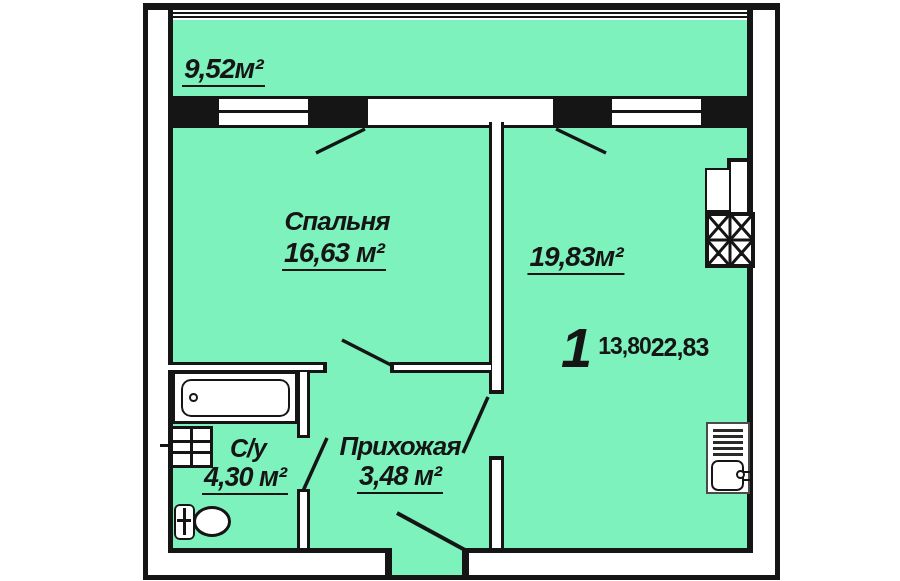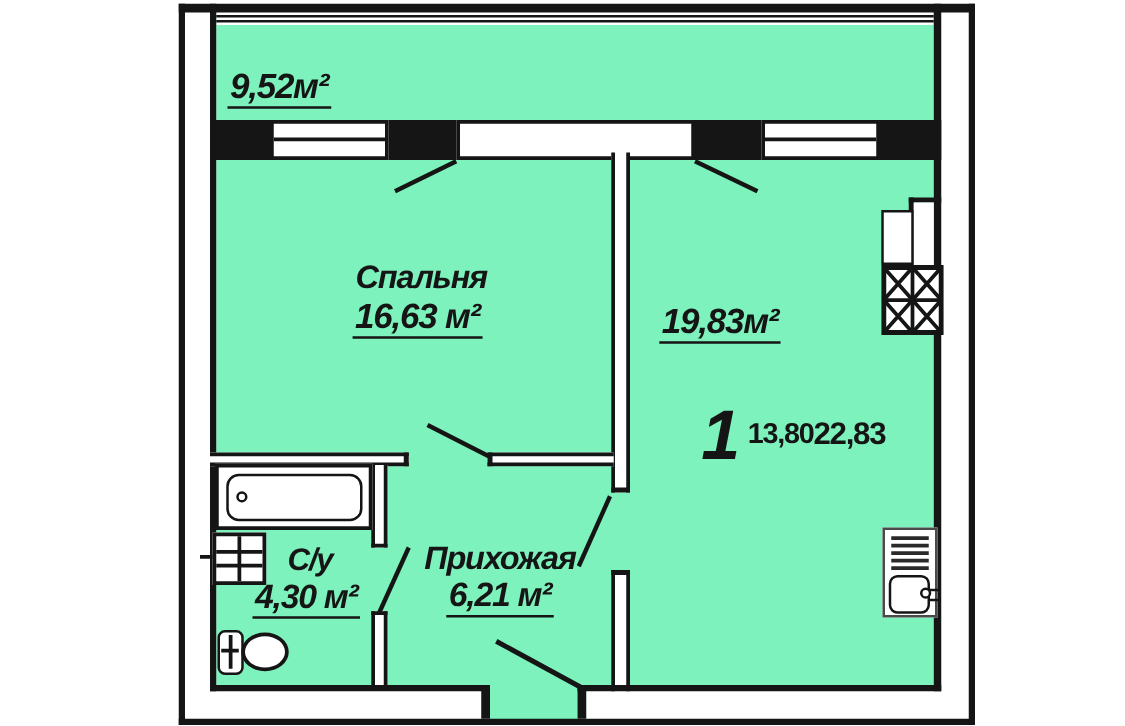--- a/index.html
+++ b/index.html
@@ -133,21 +133,21 @@
 
   <div class="abs lbl f26 ctr" style="left:337px;top:208px;">Спальня</div>
   <div class="abs val f28 ctr" style="left:334px;top:239px;">16,63 м²</div>
 
   <div class="abs val f28 ctr" style="left:576px;top:243px;">19,83м²</div>
 
   <div class="abs lbl f25 ctr" style="left:248px;top:436px;">С/у</div>
   <div class="abs val f27 ctr" style="left:245px;top:464px;">4,30 м²</div>
 
   <div class="abs lbl f26 ctr" style="left:384px;top:433px;margin-left:16px;">Прихожая</div>
-  <div class="abs val f27 ctr" style="left:400px;top:463px;">6,21 м²</div>
+  <div class="abs val f27 ctr" style="left:400px;top:463px;">3,48 м²</div>
 
   <div class="abs stamp" style="left:561px;top:321px;">
     <div class="one">1</div>
     <div class="nums">
       <div class="top">13,80</div>
       <div class="bot">22,83</div>
     </div>
   </div>
 
 </div>

